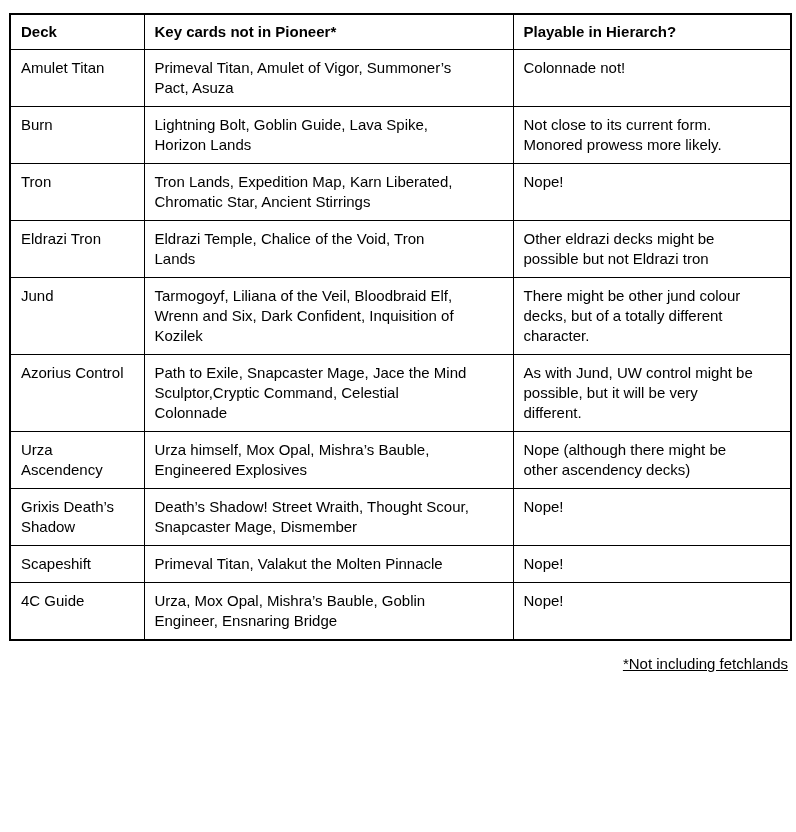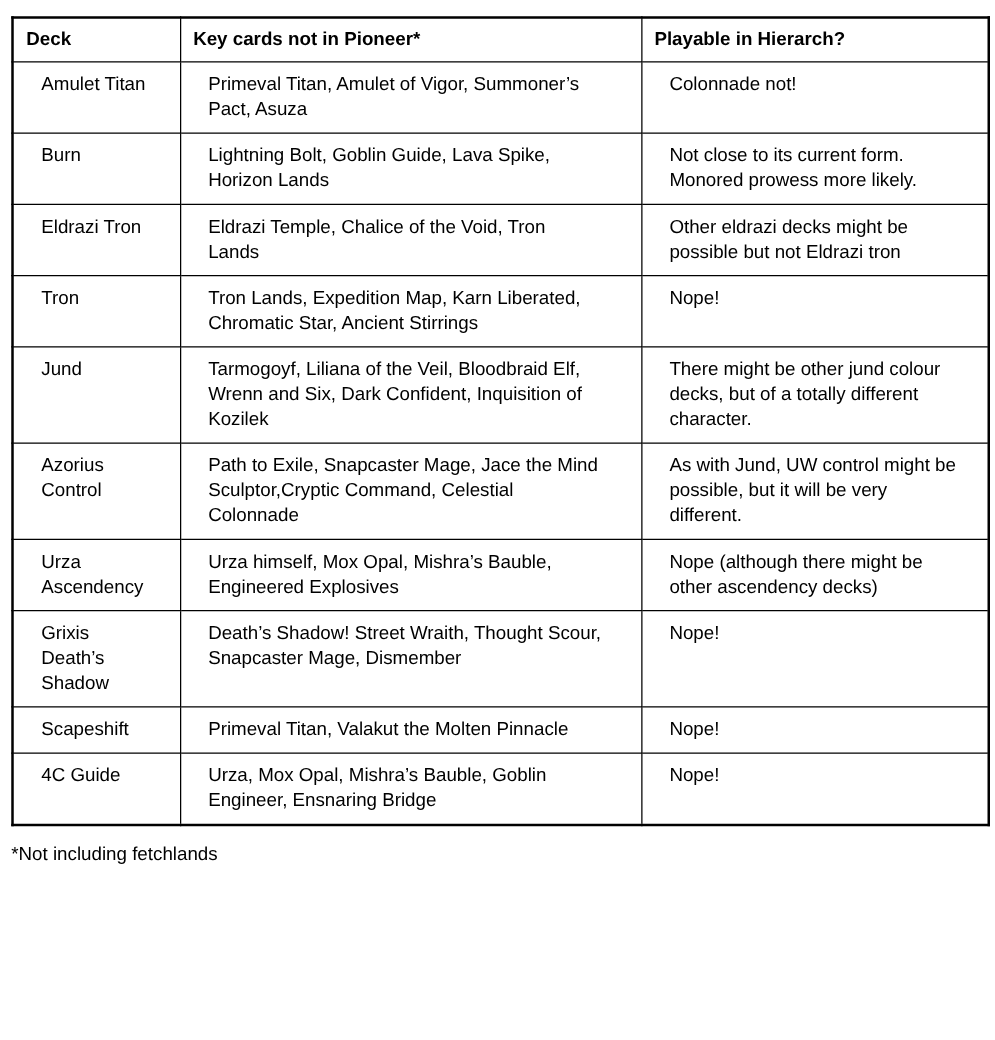--- a/index.html
+++ b/index.html
@@ -30,36 +30,37 @@
   table.deck-table col.c-deck     { width: 134px; }
   table.deck-table col.c-cards    { width: 369px; }
   table.deck-table col.c-playable { width: 278px; }
   table.deck-table th,
   table.deck-table td {
     border: 1px solid #000000;
     vertical-align: top;
     text-align: left;
     font-size: 15px;
     line-height: 20px;
-    padding: 8px 22px;
+    padding: 8px 10px;
     white-space: pre-line;
     overflow: hidden;
   }
   table.deck-table th {
     font-weight: bold;
     padding: 7px 10px;
     white-space: nowrap;
   }
   .footnote {
     margin-top: 14px;
     padding-right: 2px;
-    text-align: left;
+    text-align: right;
     font-size: 15px;
     line-height: 18px;
     color: #000000;
+    text-decoration: underline;
   }
 </style>
 </head>
 <body>
 
 <div class="page">
 
   <table class="deck-table">
     <colgroup>
       <col class="c-deck">
@@ -81,31 +82,31 @@
         <td>Colonnade not!</td>
       </tr>
       <tr>
         <td>Burn</td>
         <td>Lightning Bolt, Goblin Guide, Lava Spike,
 Horizon Lands</td>
         <td>Not close to its current form.
 Monored prowess more likely.</td>
       </tr>
       <tr>
+        <td>Tron</td>
+        <td>Tron Lands, Expedition Map, Karn Liberated,
+Chromatic Star, Ancient Stirrings</td>
+        <td>Nope!</td>
+      </tr>
+      <tr>
         <td>Eldrazi Tron</td>
         <td>Eldrazi Temple, Chalice of the Void, Tron
 Lands</td>
         <td>Other eldrazi decks might be
 possible but not Eldrazi tron</td>
-      </tr>
-      <tr>
-        <td>Tron</td>
-        <td>Tron Lands, Expedition Map, Karn Liberated,
-Chromatic Star, Ancient Stirrings</td>
-        <td>Nope!</td>
       </tr>
       <tr>
         <td>Jund</td>
         <td>Tarmogoyf, Liliana of the Veil, Bloodbraid Elf,
 Wrenn and Six, Dark Confident, Inquisition of
 Kozilek</td>
         <td>There might be other jund colour
 decks, but of a totally different
 character.</td>
       </tr>

